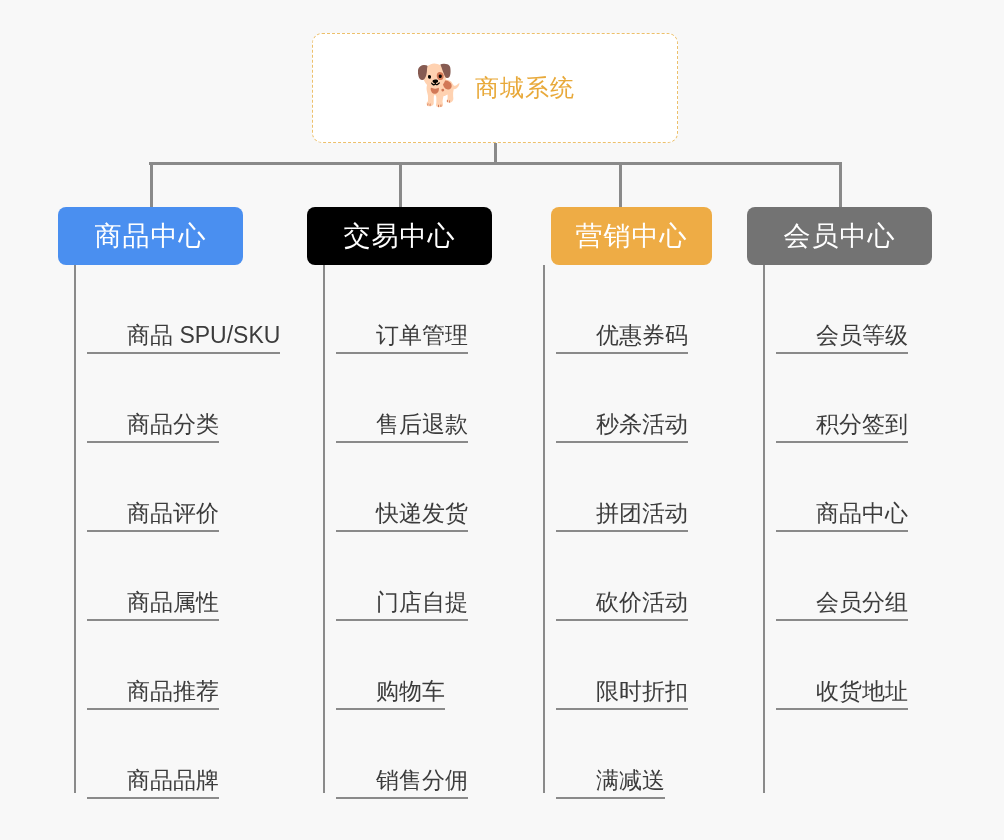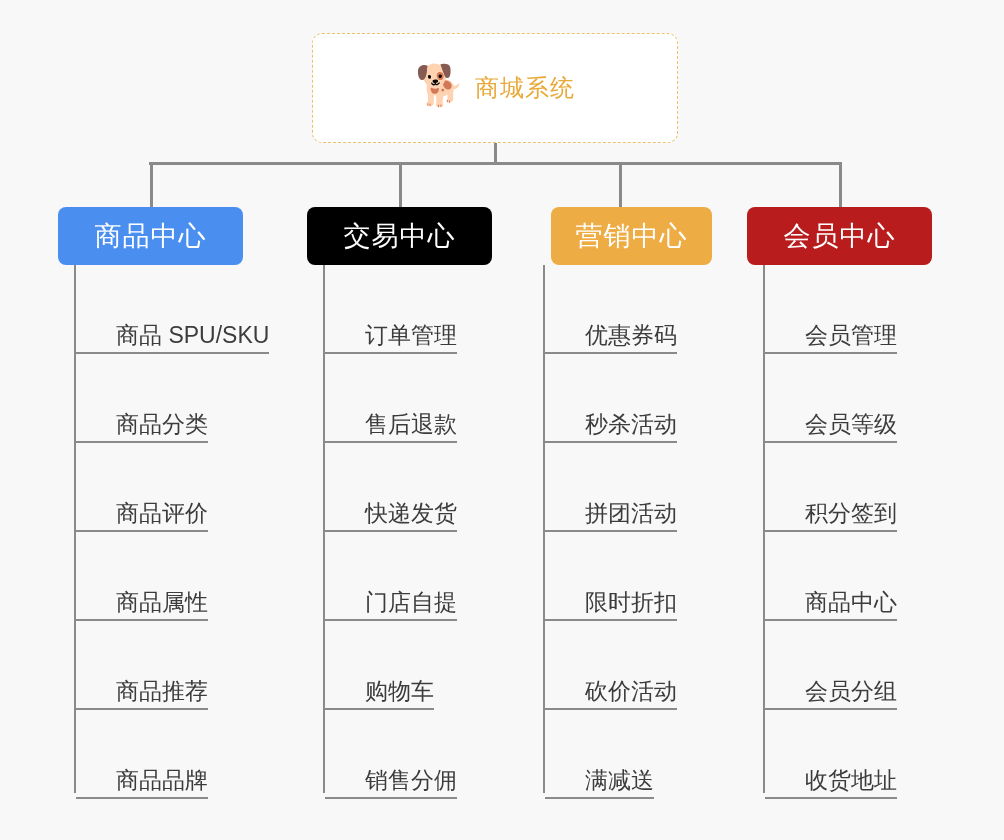--- a/index.html
+++ b/index.html
@@ -103,21 +103,21 @@
     background: #8a8a8a;
   }
   .leaf {
     position: relative;
     height: 89px;
     display: flex;
     align-items: flex-end;
   }
   .leaf-inner {
     position: relative;
-    margin-left: 18px;
+    margin-left: 29px;
     padding: 0 0 6px 40px;
     display: inline-block;
   }
   .leaf-label {
     font-size: 23px;
     color: #3c3c3c;
     white-space: nowrap;
     line-height: 1.1;
     display: inline-block;
   }
@@ -211,40 +211,37 @@
           <div class="leaf">
             <div class="leaf-inner"><span class="leaf-label">优惠券码</span><div class="leaf-rule"></div></div>
           </div>
           <div class="leaf">
             <div class="leaf-inner"><span class="leaf-label">秒杀活动</span><div class="leaf-rule"></div></div>
           </div>
           <div class="leaf">
             <div class="leaf-inner"><span class="leaf-label">拼团活动</span><div class="leaf-rule"></div></div>
           </div>
           <div class="leaf">
+            <div class="leaf-inner"><span class="leaf-label">砍价活动</span><div class="leaf-rule"></div></div>
+          </div>
+          <div class="leaf">
             <div class="leaf-inner"><span class="leaf-label">限时折扣</span><div class="leaf-rule"></div></div>
           </div>
           <div class="leaf">
-            <div class="leaf-inner"><span class="leaf-label">砍价活动</span><div class="leaf-rule"></div></div>
-          </div>
-          <div class="leaf">
             <div class="leaf-inner"><span class="leaf-label">满减送</span><div class="leaf-rule"></div></div>
           </div>
         </div>
       </div>
       <div class="col" style="left: 747px; width: 185px;">
-        <div class="col-header" style="background: #b91c1c;">
+        <div class="col-header" style="background: #737373;">
           <span>会员中心</span>
         </div>
         <div class="col-body">
           <div class="trunk" style="height: 528px;"></div>
           <div class="leaf">
-            <div class="leaf-inner"><span class="leaf-label">会员管理</span><div class="leaf-rule"></div></div>
-          </div>
-          <div class="leaf">
             <div class="leaf-inner"><span class="leaf-label">会员等级</span><div class="leaf-rule"></div></div>
           </div>
           <div class="leaf">
             <div class="leaf-inner"><span class="leaf-label">积分签到</span><div class="leaf-rule"></div></div>
           </div>
           <div class="leaf">
             <div class="leaf-inner"><span class="leaf-label">商品中心</span><div class="leaf-rule"></div></div>
           </div>
           <div class="leaf">
             <div class="leaf-inner"><span class="leaf-label">会员分组</span><div class="leaf-rule"></div></div>

